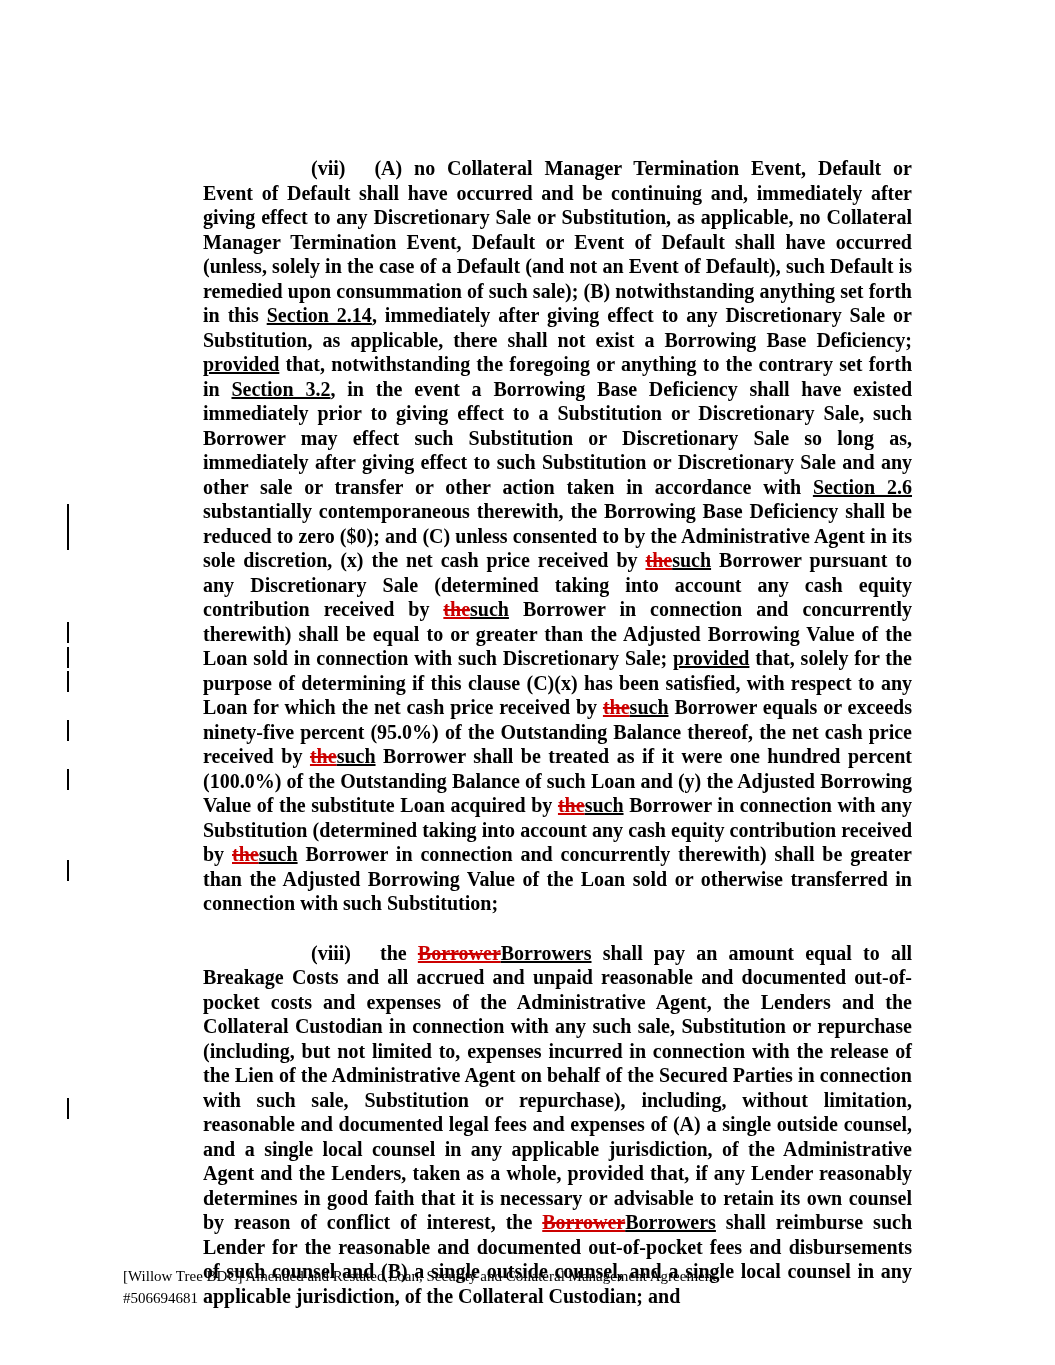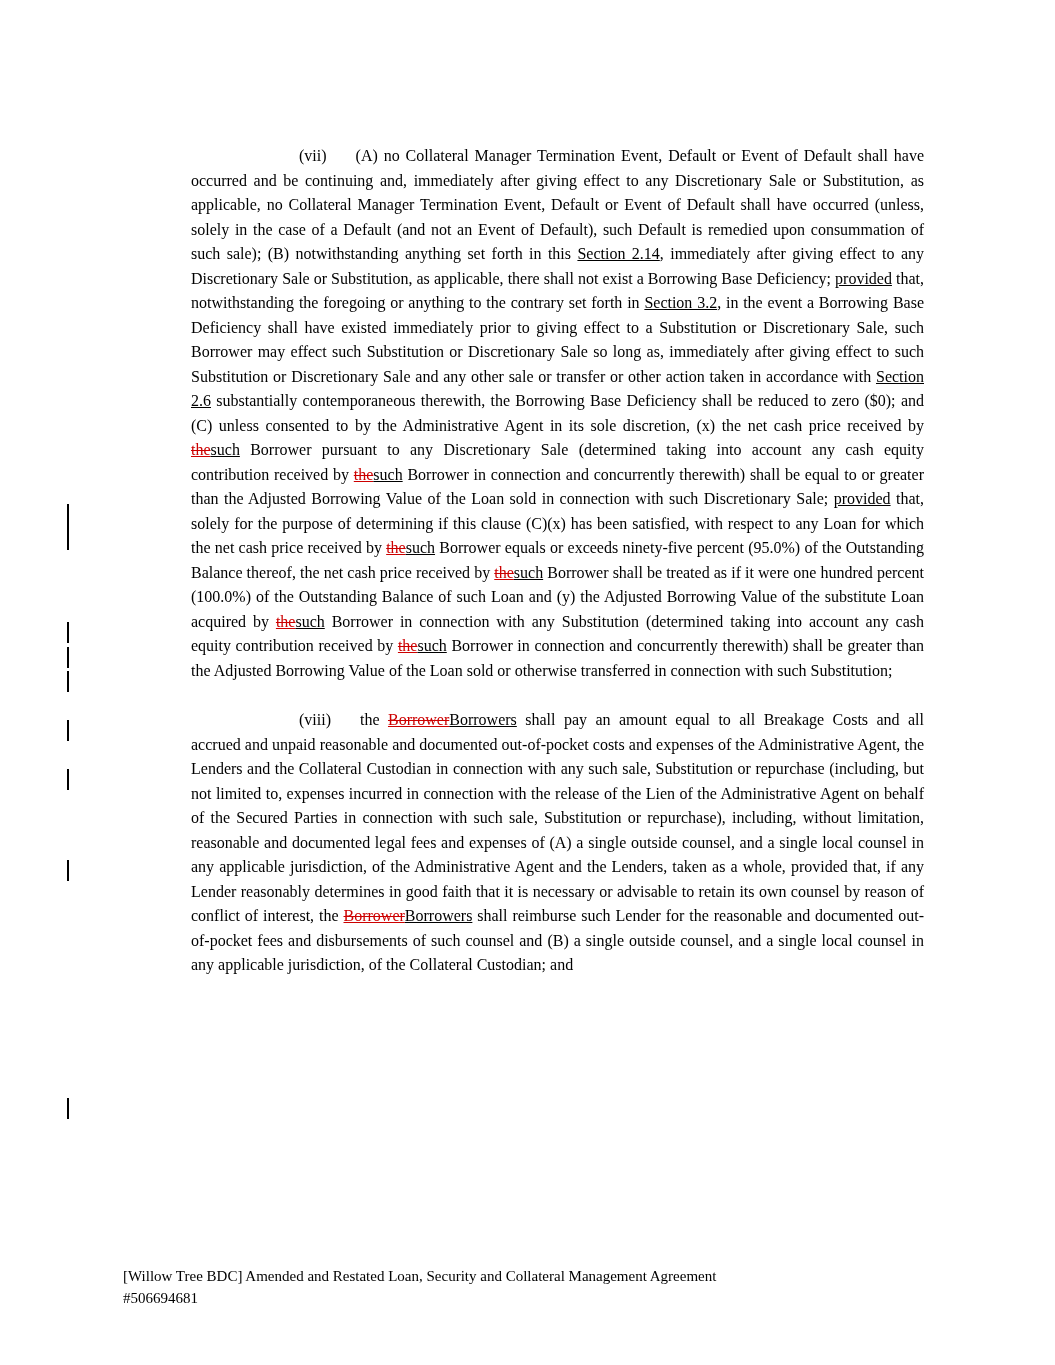--- a/index.html
+++ b/index.html
@@ -13,26 +13,27 @@
     overflow: hidden;
   }
   .page { position: relative; width: 1055px; height: 1365px; background: #ffffff; }
 
   .body-text {
     position: absolute;
     left: 187px; top: 140px;
     width: 741px;
   }
   p.clause {
-    margin: 4px;
-    font-size: 16px;
+    margin: 16px;
+    font-size: 20px;
     line-height: 24.5px;
     text-align: justify;
     text-justify: inter-word;
     text-indent: 108px;
+    font-weight: bold;
   }
   p.clause + p.clause { margin-top: 25px; }
 
   .tab { display: inline-block; width: 29px; }
   .u   { text-decoration: underline; }
   .del { color: var(--del-color); text-decoration: underline line-through; }
 
   .change-bars { position: absolute; left: 0; top: 0; width: 100%; height: 100%; pointer-events: none; }
   .change-bar {
     position: absolute;

